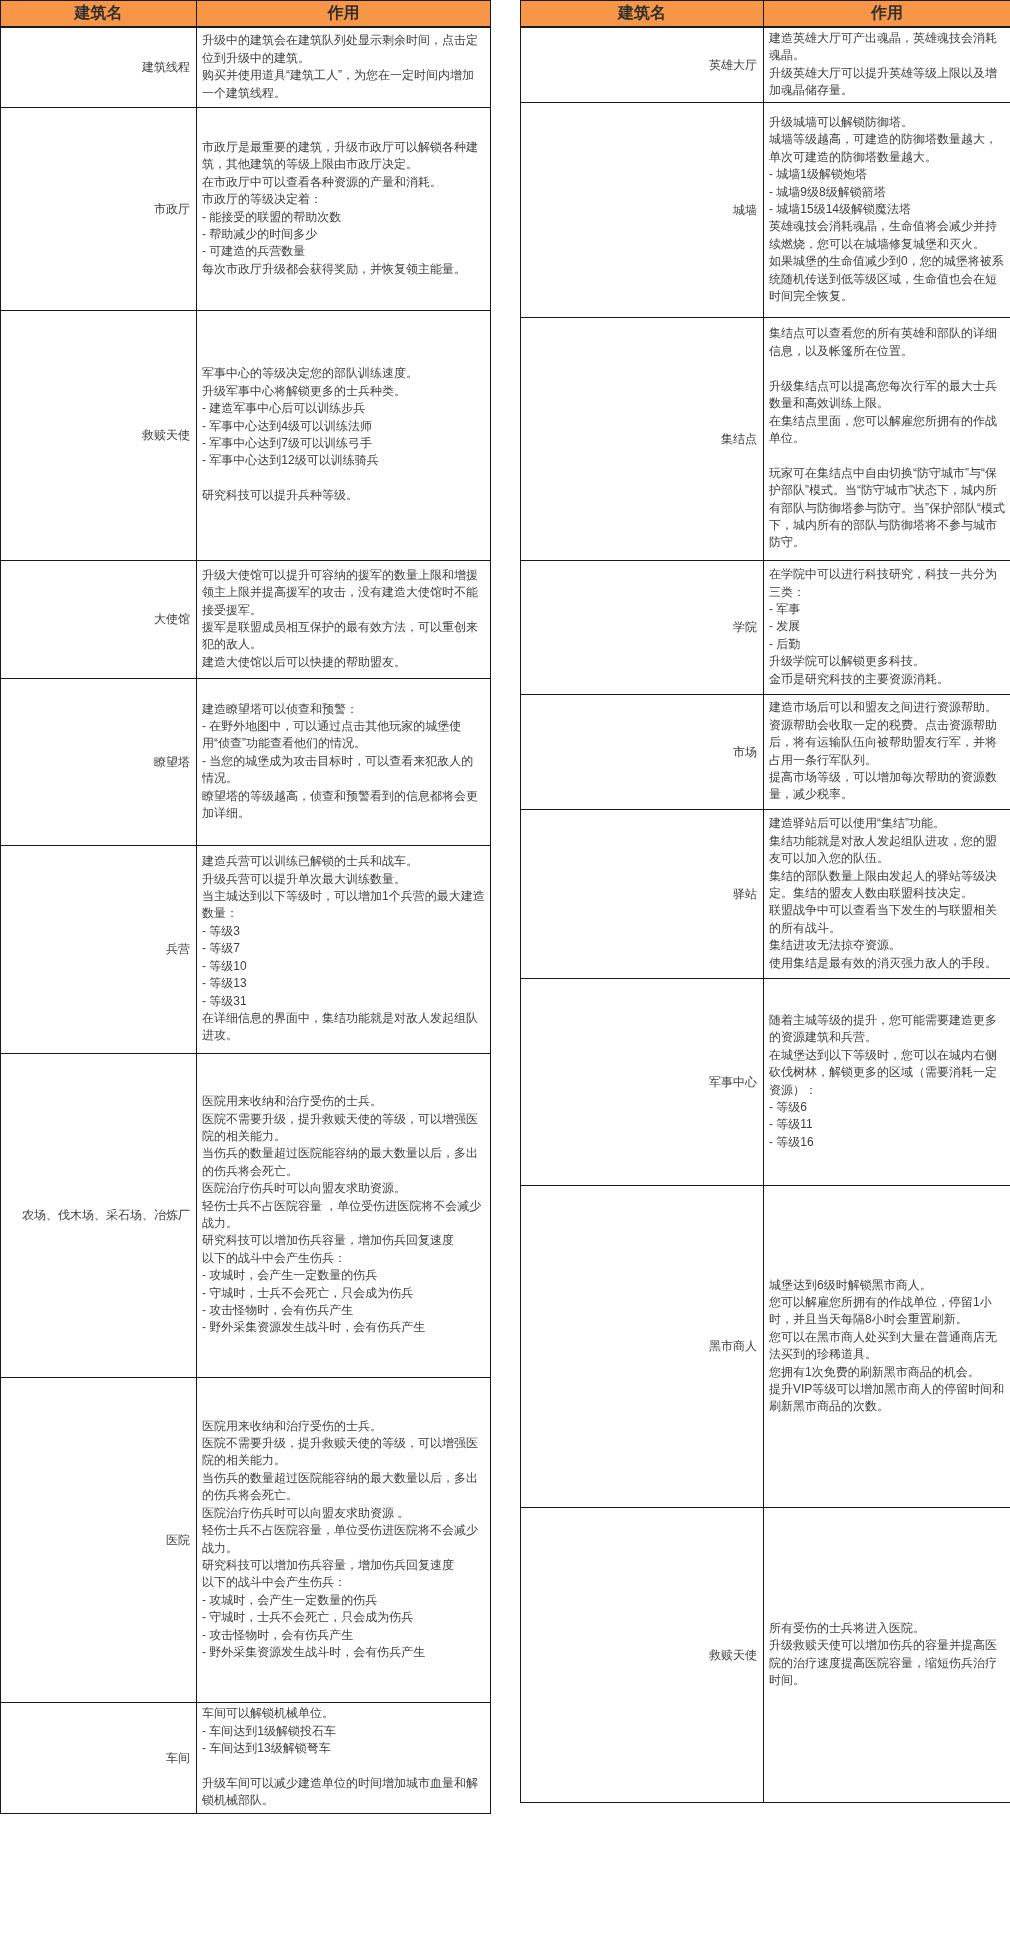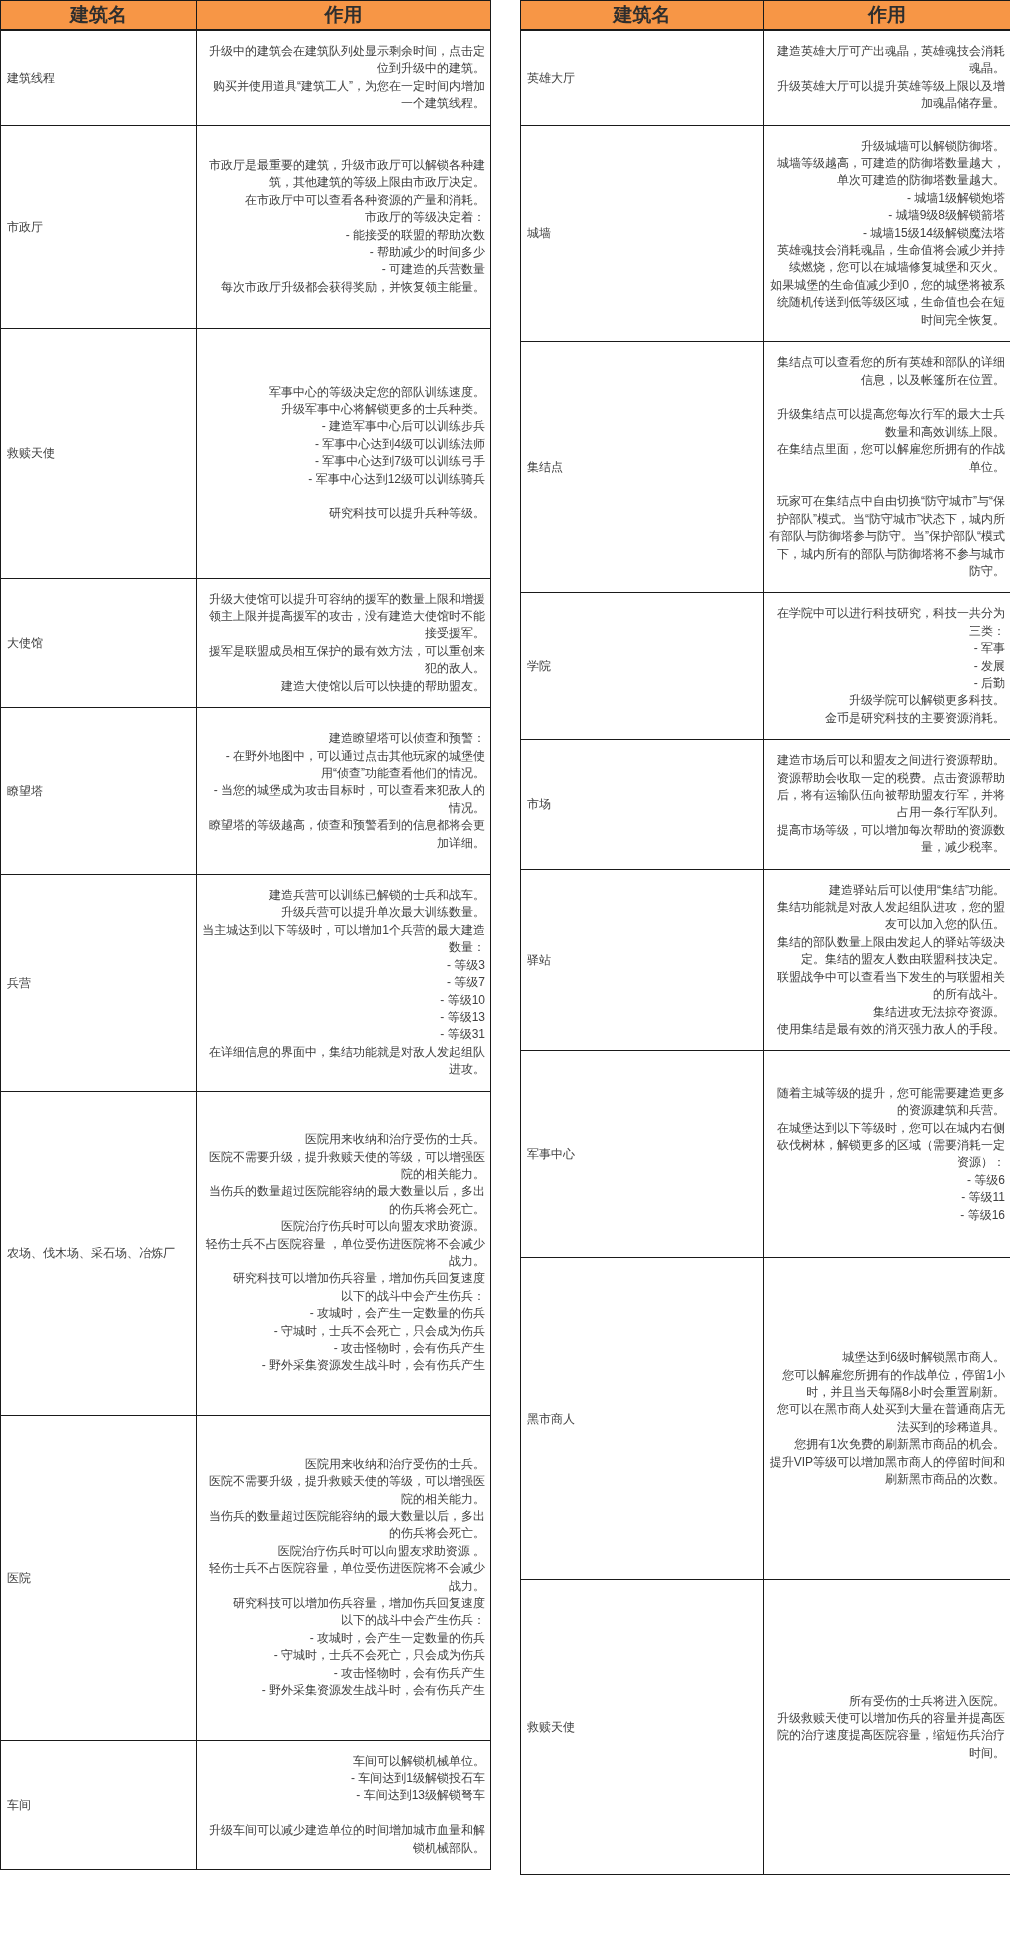--- a/index.html
+++ b/index.html
@@ -25,42 +25,42 @@
   table.guide-table.right { left: 520px; width: 490px; }
   table.left  col.c-name { width: 196px; }
   table.left  col.c-desc { width: 294px; }
   table.right col.c-name { width: 243px; }
   table.right col.c-desc { width: 247px; }
   th {
     background: #F79646;
     border: 1px solid #1a1a1a;
     border-bottom-width: 2px;
     color: #2e2e2e;
-    font-size: 19px;
+    font-size: 16px;
     font-weight: bold;
     height: 23px;
     padding: 1px 4px;
     text-align: center;
     vertical-align: middle;
   }
   td {
     border: 1px solid #1a1a1a;
     color: #404040;
     font-size: 12px;
     vertical-align: middle;
     overflow: hidden;
   }
   td.name-cell {
-    text-align: left;
+    text-align: right;
     padding: 2px 6px;
     line-height: 16px;
   }
   td.desc-cell {
-    text-align: right;
-    padding: 12px 5px;
+    text-align: left;
+    padding: 2px 5px;
     line-height: 17.4px;
     white-space: pre-wrap;
     word-break: break-all;
   }
 </style>
 </head>
 <body>
 
 <div class="page">
 

